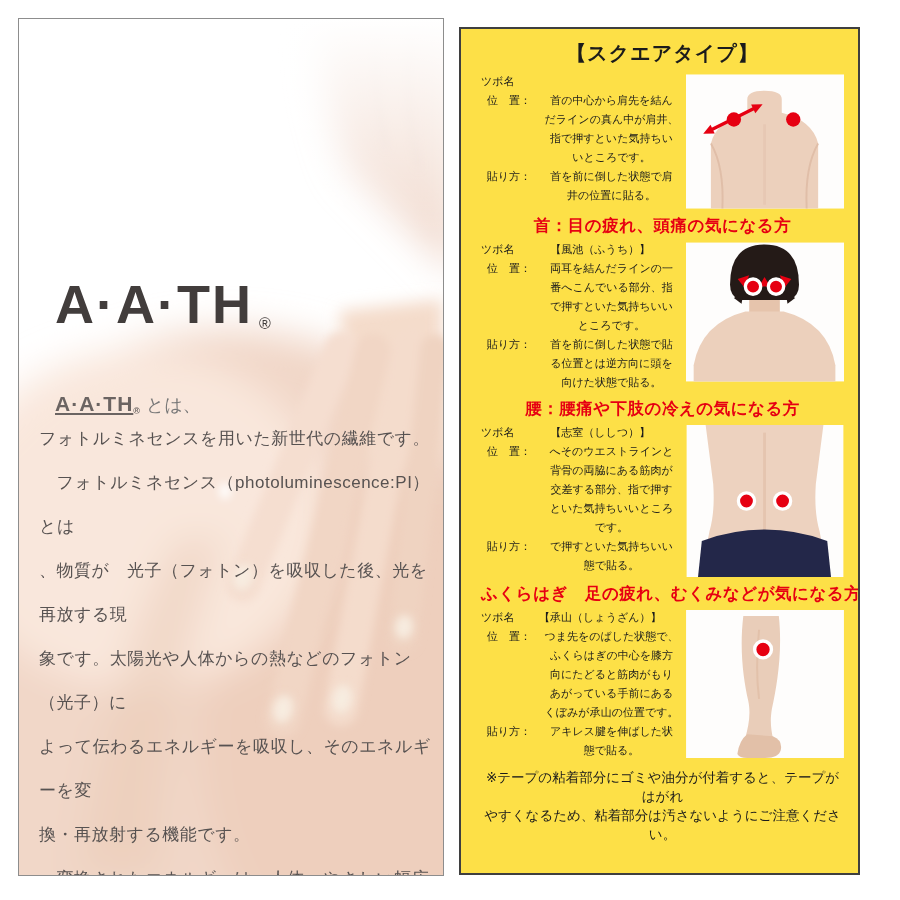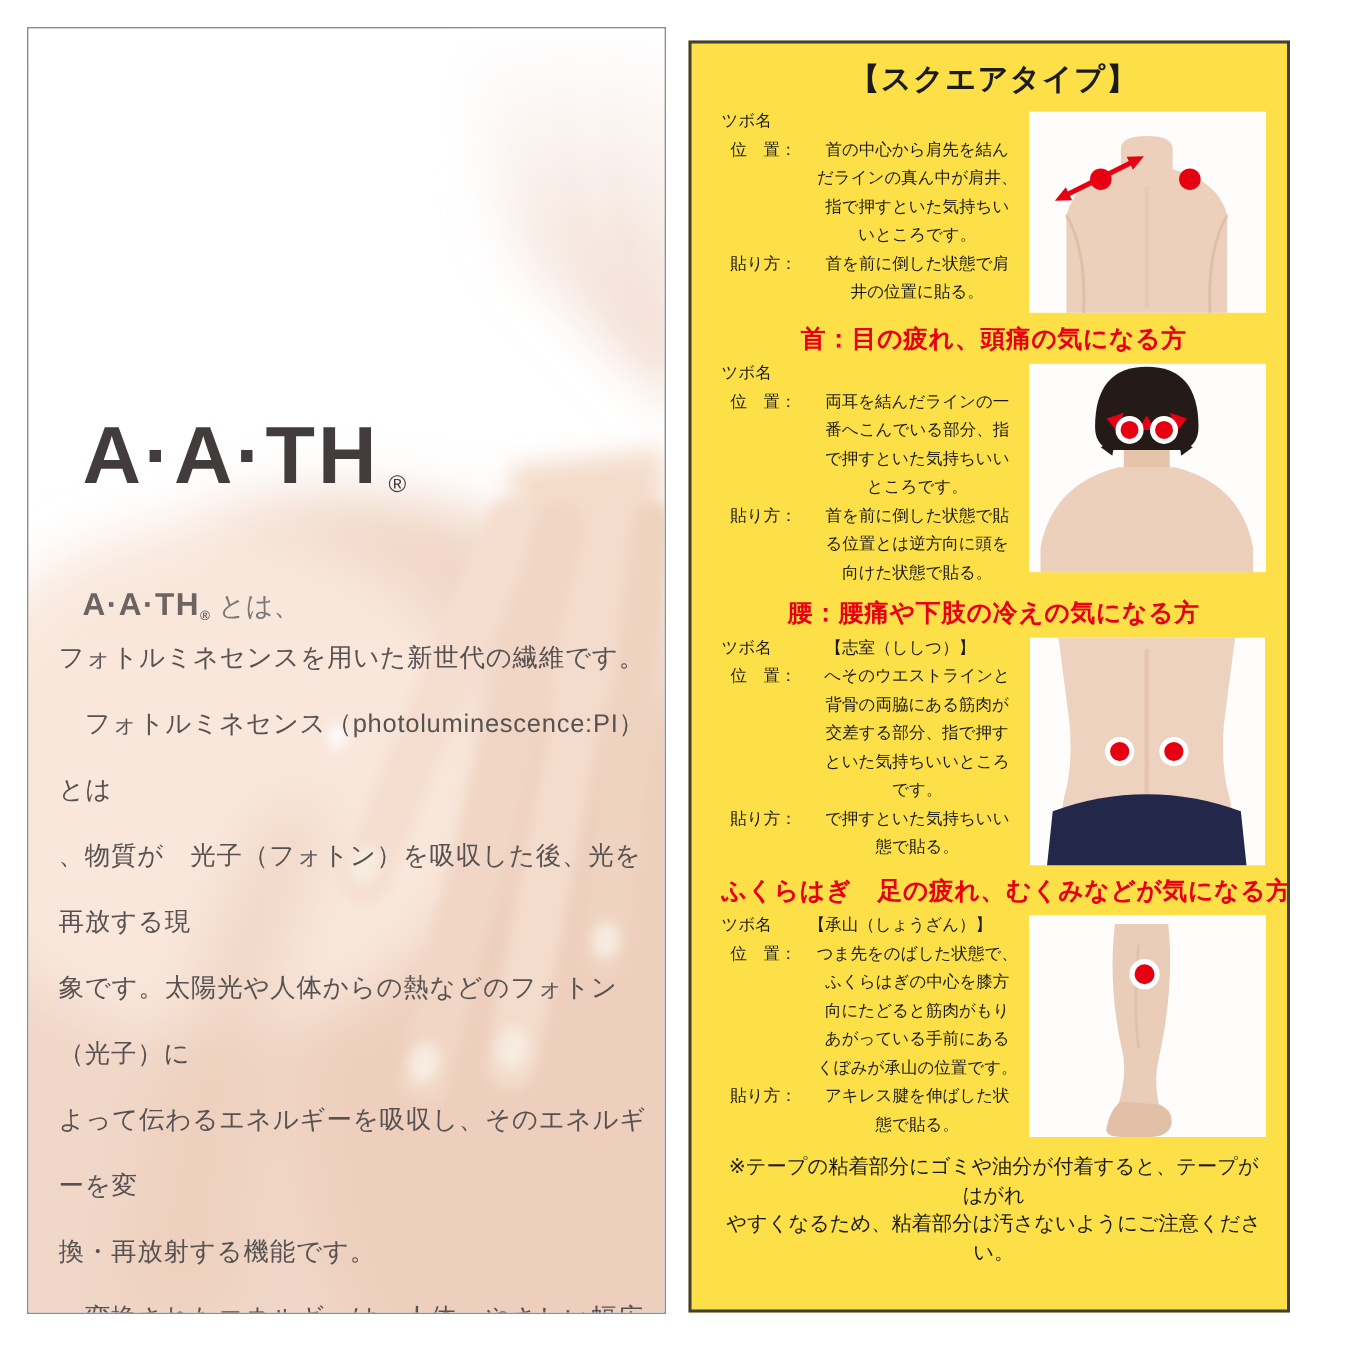--- a/index.html
+++ b/index.html
@@ -15,23 +15,23 @@
     position:absolute;left:18px;top:18px;width:424px;height:856px;
     border:1px solid #8d8d8d;background:#fff;overflow:hidden;
   }
   .photo-svg{position:absolute;left:0;top:0;width:424px;height:856px;}
   .logo{
     position:absolute;left:36px;top:258px;z-index:2;
     font-size:54px;font-weight:bold;color:#423d3c;letter-spacing:2px;line-height:1;
   }
   .logo .reg{font-size:16px;font-weight:normal;vertical-align:-6px;margin-left:6px;}
   .intro-line{position:absolute;left:36px;top:374px;z-index:2;line-height:1;}
-  .intro-logo{font-size:21px;font-weight:bold;color:#6b6462;letter-spacing:1px;}
+  .intro-logo{font-size:21px;font-weight:bold;color:#6b6462;letter-spacing:1px;text-decoration:underline;}
   .intro-logo .reg2{font-size:9px;vertical-align:-3px;}
-  .intro-suffix{font-size:18px;color:#787878;font-family:Liberation Serif, serif;}
+  .intro-suffix{font-size:18px;color:#787878;}
   .left-body{
     position:absolute;left:20px;top:398px;width:392px;z-index:2;
     font-size:17px;line-height:44px;color:#575251;letter-spacing:0.5px;
   }
 
   
   .right-panel{
     position:absolute;left:459px;top:27px;width:401px;height:848px;
     border:2px solid #3f3f3f;background:#fde047;box-sizing:border-box;
     padding:12px 14px 0 20px;overflow:hidden;text-align:center;
@@ -162,20 +162,21 @@
       </div>
     </div>
   </div>
 
   <div class="sec">
     <h3 class="sec-h">首：目の疲れ、頭痛の気になる方</h3>
     <div class="sec-row">
       <div class="sec-text">
         <div class="kv">
             <span class="kv-label">ツボ名</span>
+            <span class="kv-val">【風池（ふうち）】</span>
           </div>
         <div class="kv">
             <span class="kv-label w4">位　置：</span>
             <span class="kv-val pre">両耳を結んだラインの一
 番へこんでいる部分、指
 で押すといた気持ちいい
 ところです。</span>
           </div>
         <div class="kv">
             <span class="kv-label w4">貼り方：</span>

